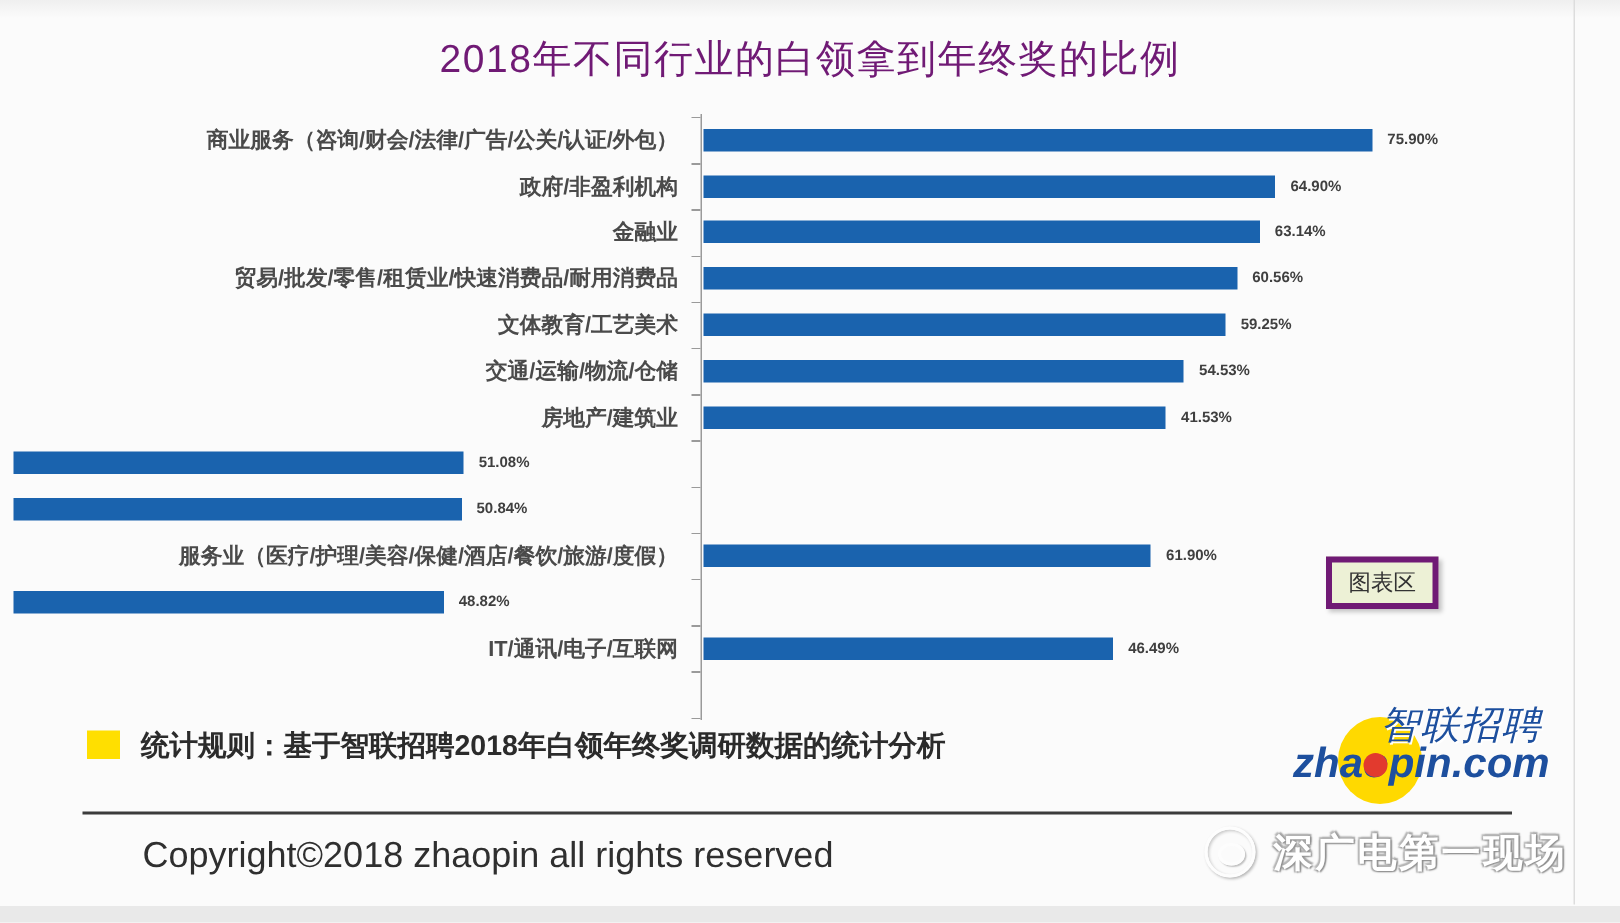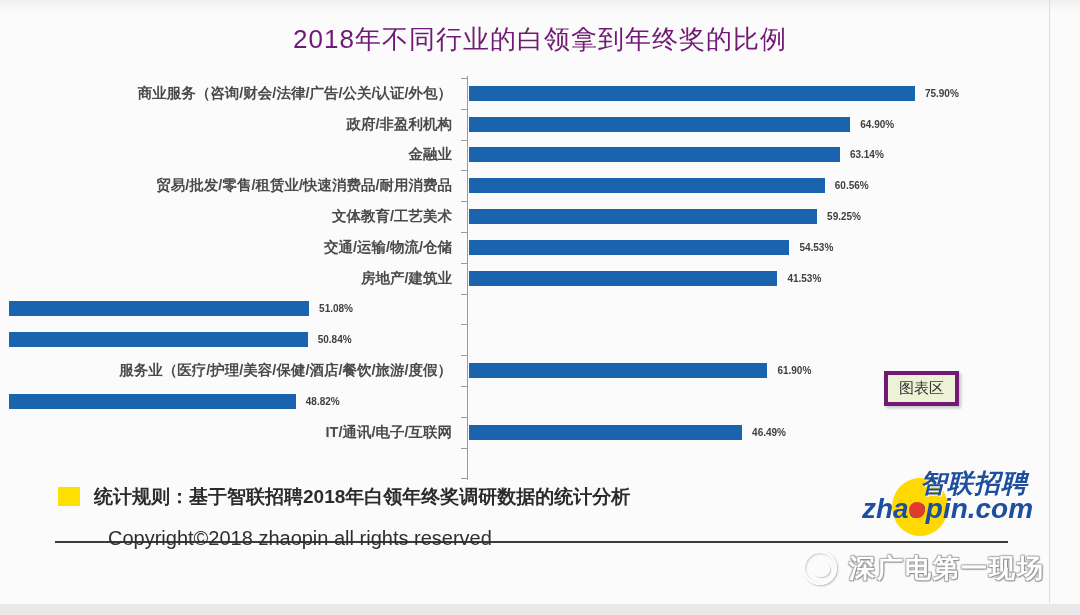--- a/index.html
+++ b/index.html
@@ -45,31 +45,31 @@
   
   .legend { position:absolute; left:58px; top:483px; }
   .legend-row { display:flex; align-items:center; height:27px; }
   .swatch { width:22px; height:19px; margin-right:14px; flex:none; }
   .legend-label { font-size:19px; font-weight:600; color:#2b2b2b; white-space:nowrap; }
 
   
   .logo { position:absolute; left:862px; top:466px; width:180px; height:76px; }
   .logo-blob { position:absolute; left:30px; top:12px; width:56px; height:58px;
     border-radius:50%; background:#ffd900; }
-  .logo-cn { position:absolute; left:58px; top:0; font-size:26px; font-weight:bold;
+  .logo-cn { position:absolute; left:58px; top:0; font-size:26px; font-weight:normal;
     font-style:italic; color:#1d4f9e; letter-spacing:1px; white-space:nowrap;
     text-shadow:1px 1px 0 #fff; }
   .logo-en { position:absolute; left:0; top:27px; font-size:28px; font-weight:bold;
     font-style:italic; color:#1d4f9e; white-space:nowrap; }
   .logo-dot { position:absolute; left:47px; top:36px; width:16px; height:16px;
     border-radius:50%; background:#e23a2e; }
 
   
   .rule { position:absolute; left:55px; top:541px; width:953px; height:2px; background:#3b3b3b; }
-  .copyright { position:absolute; left:95px; top:527px; font-size:20px; color:#2f2f2f;margin-left:13px; }
+  .copyright { position:absolute; left:95px; top:557px; font-size:24px; color:#2f2f2f; }
 
   .watermark { position:absolute; left:803px; top:551px; display:flex; align-items:flex-start; }
   .wm-icon { width:34px; height:34px; border:2px solid #fdfdfd; border-radius:50%;
     box-shadow:1px 1px 2px #b5b5b5, inset 1px 1px 2px #c9c9c9; margin-right:12px;
     position:relative; flex:none; }
   .wm-icon::after { content:""; position:absolute; left:7px; top:9px; width:14px; height:11px;
     border:2px solid #fdfdfd; border-radius:50%; box-shadow:1px 1px 1px #c0c0c0; }
   .wm-text { font-size:26px; font-weight:bold; color:#ffffff; letter-spacing:2px;
     white-space:nowrap;
     text-shadow:1px 1px 1px #8f8f8f, -1px -1px 1px #b5b5b5, 1px -1px 1px #a5a5a5, -1px 1px 1px #a5a5a5; }

